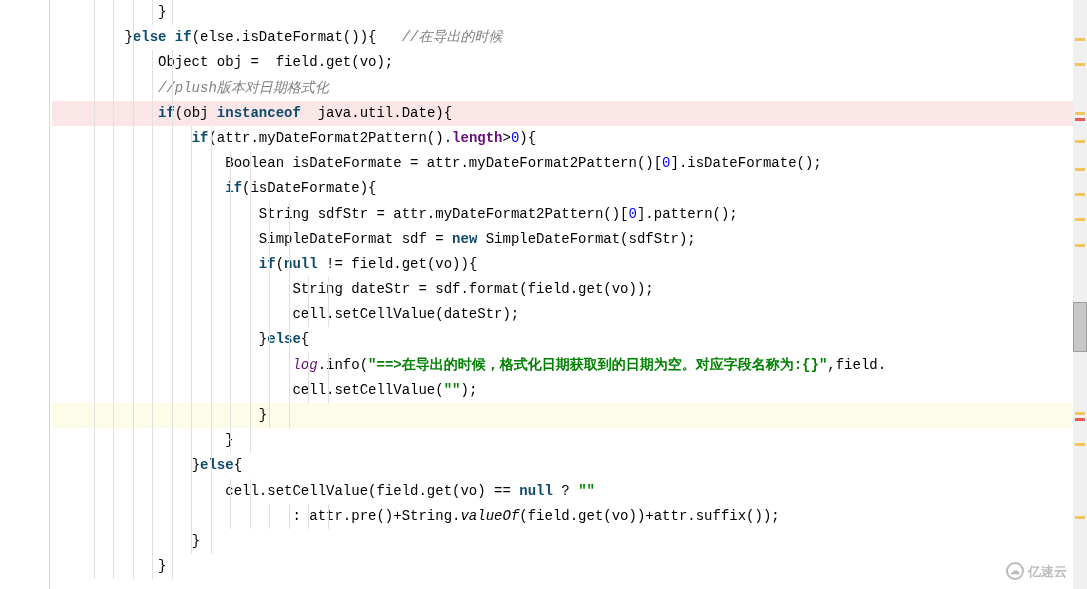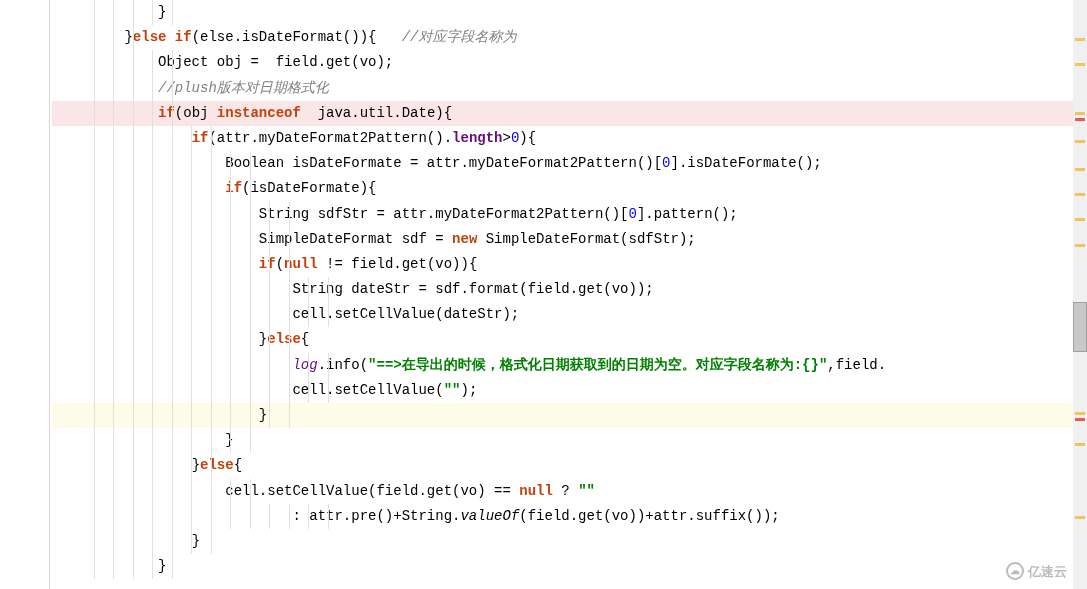--- a/index.html
+++ b/index.html
@@ -40,21 +40,21 @@
       background: #e0e0e0;
       top: 0;
       bottom: 0;
     }
     .highlight-yellow {
       background: #fcfce8;
     }
     .highlight-pink {
       background: #fae6e6;
     }
-    .kw { color: #c2410c; font-weight: bold; }
+    .kw { color: #0c4a6e; font-weight: bold; }
     .comment { color: #808080; font-style: italic; }
     .str { color: #008000; font-weight: bold; }
     .num { color: #0000ff; }
     .field { color: #660e7a; font-weight: bold; }
     .method-static { font-style: italic; }
     .log-var { color: #660e7a; font-style: italic; }
     
     .right-markers {
       position: absolute;
       right: 0;
@@ -104,21 +104,21 @@
       font-size: 10px;
     }
   </style>
 </head>
 <body>
 
 <div class="editor">
   <div class="gutter"></div>
   <div id="code-container">
       <div class="code-line"><span class="guide" style="left: 41.5px;"></span><span class="guide" style="left: 61px;"></span><span class="guide" style="left: 80.5px;"></span><span class="guide" style="left: 100px;"></span><span class="guide" style="left: 119.5px;"></span>          <span>}</span></div>
-      <div class="code-line"><span class="guide" style="left: 41.5px;"></span><span class="guide" style="left: 61px;"></span><span class="guide" style="left: 80.5px;"></span>      <span>}</span><span class="kw">else if</span><span>(else.isDateFormat()){   </span><span class="comment">//对应字段名称为</span></div>
+      <div class="code-line"><span class="guide" style="left: 41.5px;"></span><span class="guide" style="left: 61px;"></span><span class="guide" style="left: 80.5px;"></span>      <span>}</span><span class="kw">else if</span><span>(else.isDateFormat()){   </span><span class="comment">//在导出的时候</span></div>
       <div class="code-line"><span class="guide" style="left: 41.5px;"></span><span class="guide" style="left: 61px;"></span><span class="guide" style="left: 80.5px;"></span><span class="guide" style="left: 100px;"></span><span class="guide" style="left: 119.5px;"></span>          <span>Object obj =  field.get(vo);</span></div>
       <div class="code-line"><span class="guide" style="left: 41.5px;"></span><span class="guide" style="left: 61px;"></span><span class="guide" style="left: 80.5px;"></span><span class="guide" style="left: 100px;"></span><span class="guide" style="left: 119.5px;"></span>          <span class="comment">//plush版本对日期格式化</span></div>
       <div class="code-line highlight-pink"><span class="guide" style="left: 41.5px;"></span><span class="guide" style="left: 61px;"></span><span class="guide" style="left: 80.5px;"></span><span class="guide" style="left: 100px;"></span><span class="guide" style="left: 119.5px;"></span>          <span class="kw">if</span><span>(obj </span><span class="kw">instanceof</span><span>  java.util.Date){</span></div>
       <div class="code-line"><span class="guide" style="left: 41.5px;"></span><span class="guide" style="left: 61px;"></span><span class="guide" style="left: 80.5px;"></span><span class="guide" style="left: 100px;"></span><span class="guide" style="left: 119.5px;"></span><span class="guide" style="left: 139px;"></span><span class="guide" style="left: 158.5px;"></span>              <span class="kw">if</span><span>(attr.myDateFormat2Pattern().</span><span class="field">length</span><span>&gt;</span><span class="num">0</span><span>){</span></div>
       <div class="code-line"><span class="guide" style="left: 41.5px;"></span><span class="guide" style="left: 61px;"></span><span class="guide" style="left: 80.5px;"></span><span class="guide" style="left: 100px;"></span><span class="guide" style="left: 119.5px;"></span><span class="guide" style="left: 139px;"></span><span class="guide" style="left: 158.5px;"></span><span class="guide" style="left: 178px;"></span><span class="guide" style="left: 197.5px;"></span>                  <span>Boolean isDateFormate = attr.myDateFormat2Pattern()[</span><span class="num">0</span><span>].isDateFormate();</span></div>
       <div class="code-line"><span class="guide" style="left: 41.5px;"></span><span class="guide" style="left: 61px;"></span><span class="guide" style="left: 80.5px;"></span><span class="guide" style="left: 100px;"></span><span class="guide" style="left: 119.5px;"></span><span class="guide" style="left: 139px;"></span><span class="guide" style="left: 158.5px;"></span><span class="guide" style="left: 178px;"></span><span class="guide" style="left: 197.5px;"></span>                  <span class="kw">if</span><span>(isDateFormate){</span></div>
       <div class="code-line"><span class="guide" style="left: 41.5px;"></span><span class="guide" style="left: 61px;"></span><span class="guide" style="left: 80.5px;"></span><span class="guide" style="left: 100px;"></span><span class="guide" style="left: 119.5px;"></span><span class="guide" style="left: 139px;"></span><span class="guide" style="left: 158.5px;"></span><span class="guide" style="left: 178px;"></span><span class="guide" style="left: 197.5px;"></span><span class="guide" style="left: 217px;"></span><span class="guide" style="left: 236.5px;"></span>                      <span>String sdfStr = attr.myDateFormat2Pattern()[</span><span class="num">0</span><span>].pattern();</span></div>
       <div class="code-line"><span class="guide" style="left: 41.5px;"></span><span class="guide" style="left: 61px;"></span><span class="guide" style="left: 80.5px;"></span><span class="guide" style="left: 100px;"></span><span class="guide" style="left: 119.5px;"></span><span class="guide" style="left: 139px;"></span><span class="guide" style="left: 158.5px;"></span><span class="guide" style="left: 178px;"></span><span class="guide" style="left: 197.5px;"></span><span class="guide" style="left: 217px;"></span><span class="guide" style="left: 236.5px;"></span>                      <span>SimpleDateFormat sdf = </span><span class="kw">new</span><span> SimpleDateFormat(sdfStr);</span></div>
       <div class="code-line"><span class="guide" style="left: 41.5px;"></span><span class="guide" style="left: 61px;"></span><span class="guide" style="left: 80.5px;"></span><span class="guide" style="left: 100px;"></span><span class="guide" style="left: 119.5px;"></span><span class="guide" style="left: 139px;"></span><span class="guide" style="left: 158.5px;"></span><span class="guide" style="left: 178px;"></span><span class="guide" style="left: 197.5px;"></span><span class="guide" style="left: 217px;"></span><span class="guide" style="left: 236.5px;"></span>                      <span class="kw">if</span><span>(</span><span class="kw">null</span><span> != field.get(vo)){</span></div>
       <div class="code-line"><span class="guide" style="left: 41.5px;"></span><span class="guide" style="left: 61px;"></span><span class="guide" style="left: 80.5px;"></span><span class="guide" style="left: 100px;"></span><span class="guide" style="left: 119.5px;"></span><span class="guide" style="left: 139px;"></span><span class="guide" style="left: 158.5px;"></span><span class="guide" style="left: 178px;"></span><span class="guide" style="left: 197.5px;"></span><span class="guide" style="left: 217px;"></span><span class="guide" style="left: 236.5px;"></span><span class="guide" style="left: 256px;"></span><span class="guide" style="left: 275.5px;"></span>                          <span>String dateStr = sdf.format(field.get(vo));</span></div>

